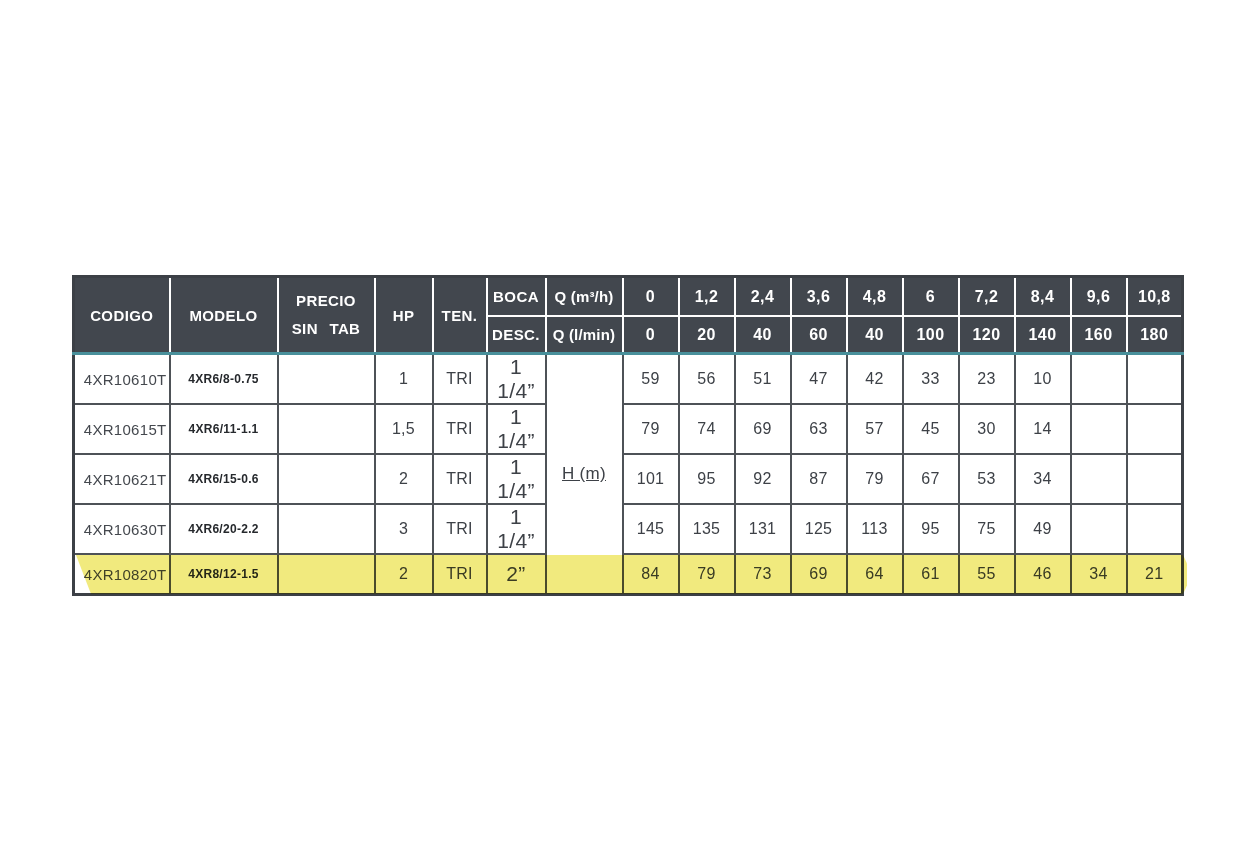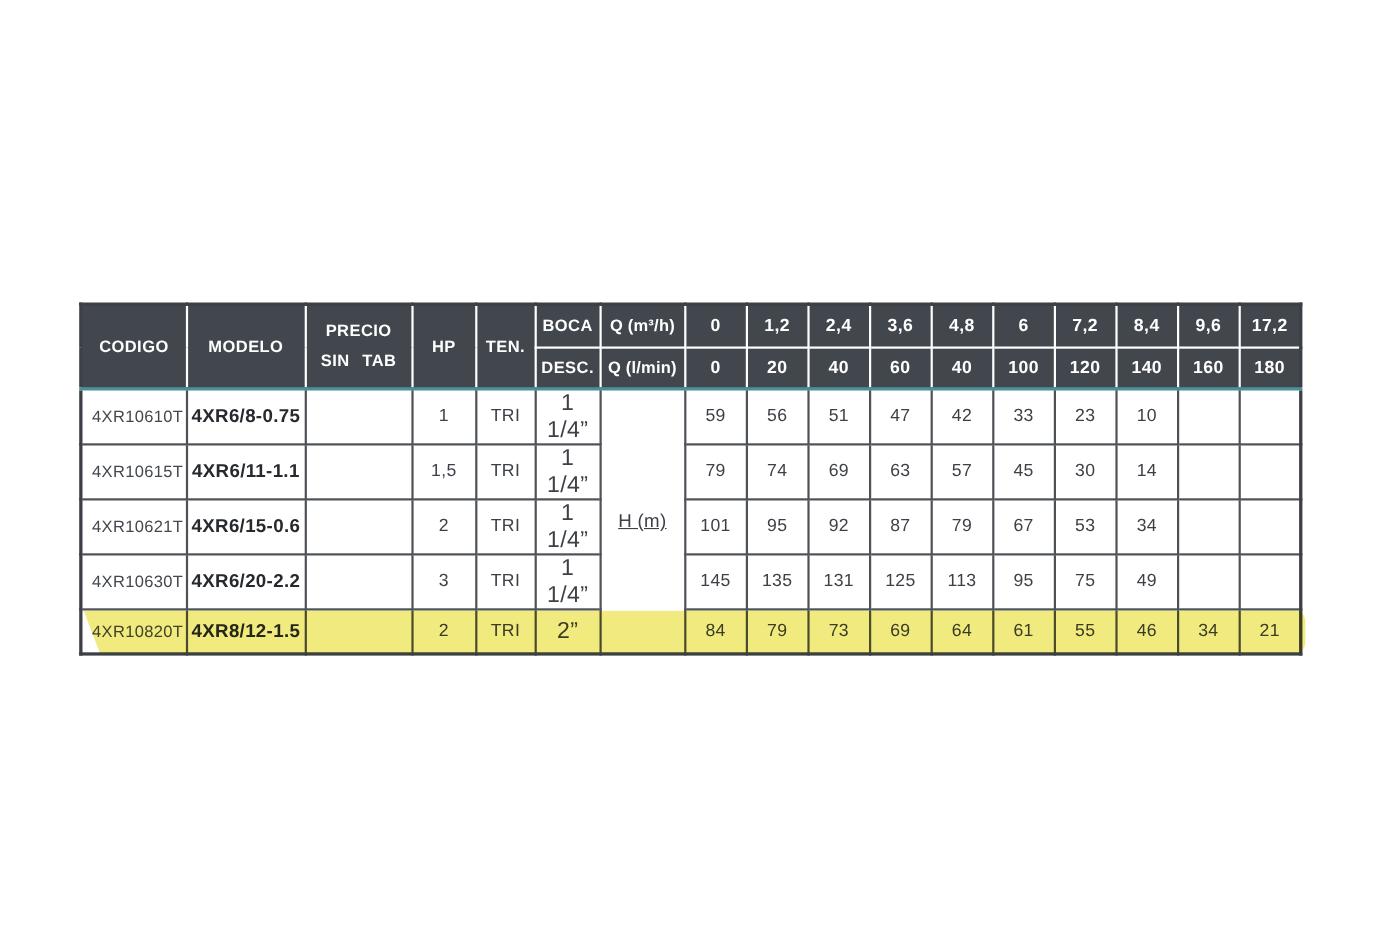--- a/index.html
+++ b/index.html
@@ -52,21 +52,21 @@
     border: 2px solid #4e5257;
     height: 38px;
     text-align: center;
     vertical-align: middle;
     font-size: 16px;
     color: #3d4147;
     letter-spacing: 0.3px;
     padding: 0 2px;
   }
   tbody td.cell-codigo { font-size: 15px; color: #44484e; text-align: right; }
-  tbody td.cell-modelo { font-weight: bold; font-size: 17px; color: #26292d; }
+  tbody td.cell-modelo { font-weight: bold; font-size: 12px; color: #26292d; }
   tbody td.cell-boca   { font-size: 21px; }
   tbody td.cell-h-m    { font-size: 17px; color: #3d4147; text-decoration: underline; }
   
   .highlight {
     position: absolute;
     left: 0;
     bottom: 2px;
     width: calc(100% + 3px);
     height: 39px;
     background: #f1ea7e;
@@ -114,21 +114,21 @@
           <th class="qcol">Q (m³/h)</th>
           <th class="flow">0</th>
           <th class="flow">1,2</th>
           <th class="flow">2,4</th>
           <th class="flow">3,6</th>
           <th class="flow">4,8</th>
           <th class="flow">6</th>
           <th class="flow">7,2</th>
           <th class="flow">8,4</th>
           <th class="flow">9,6</th>
-          <th class="flow">17,2</th>
+          <th class="flow">10,8</th>
         </tr>
         <tr>
           <th>DESC.</th>
           <th class="qcol">Q (l/min)</th>
           <th class="flow">0</th>
           <th class="flow">20</th>
           <th class="flow">40</th>
           <th class="flow">60</th>
           <th class="flow">40</th>
           <th class="flow">100</th>

